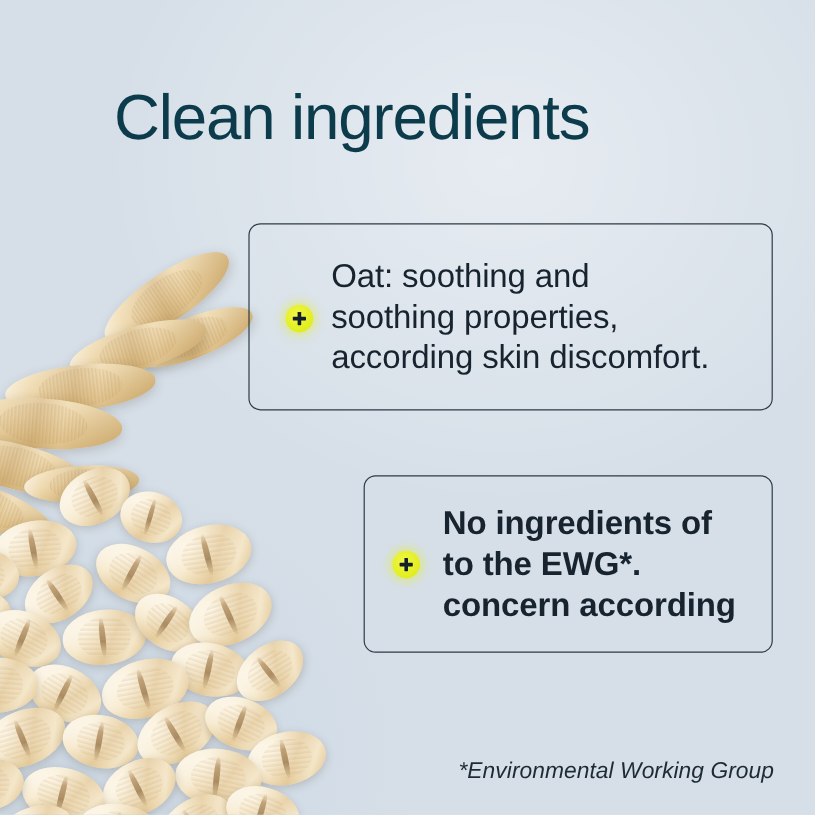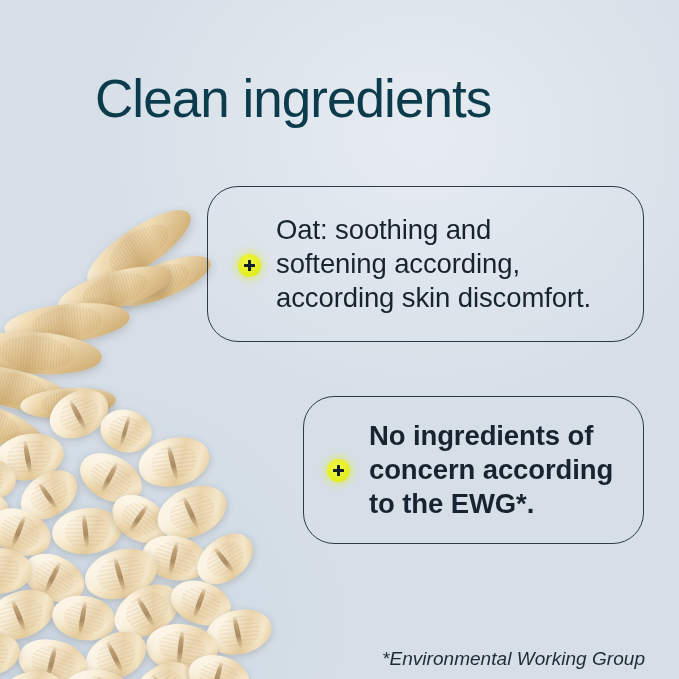--- a/index.html
+++ b/index.html
@@ -45,21 +45,21 @@
     line-height: 1.08;
     white-space: nowrap;
     font-stretch: condensed;
     margin-left: 41px;
   }
 
   
   .card {
     position: absolute;
     border: 1.4px solid #2c3b47;
-    border-radius: 31px;
+    border-radius: 10px;
     box-sizing: border-box;
     display: flex;
     align-items: center;
   }
   #card-oat {
     left: 207px;
     top: 186px;
     width: 437px;
     height: 156px;
   }
@@ -121,21 +121,20 @@
   
   #footnote {
     position: absolute;
     right: 34px;
     top: 632px;
     font-size: 19px;
     font-style: italic;
     color: #1d2b36;
     letter-spacing: 0.002em;
     white-space: nowrap;
-    margin-top: 16px;
   }
 
   
   #oat-photo {
     position: absolute;
     left: -40px;
     top: 220px;
     width: 340px;
     height: 470px;
     pointer-events: none;
@@ -263,31 +262,31 @@
   </div>
 
   <h1 id="page-title">Clean ingredients</h1>
 
   <div class="card" id="card-oat">
     <span class="badge">
       <span class="plus"></span>
     </span>
     <div class="card-text">
       <span class="line">Oat: soothing  and</span>
-      <span class="line">softening according,</span>
+      <span class="line">soothing properties,</span>
       <span class="line">according skin discomfort.</span>
     </div>
   </div>
 
   <div class="card" id="card-ewg">
     <span class="badge">
       <span class="plus"></span>
     </span>
     <div class="card-text">
       <span class="line">No ingredients of</span>
+      <span class="line">to the EWG*.</span>
       <span class="line">concern according</span>
-      <span class="line">to the EWG*.</span>
     </div>
   </div>
 
   <div id="footnote">*Environmental Working Group</div>
 
 </div>
 
 </body></html>

